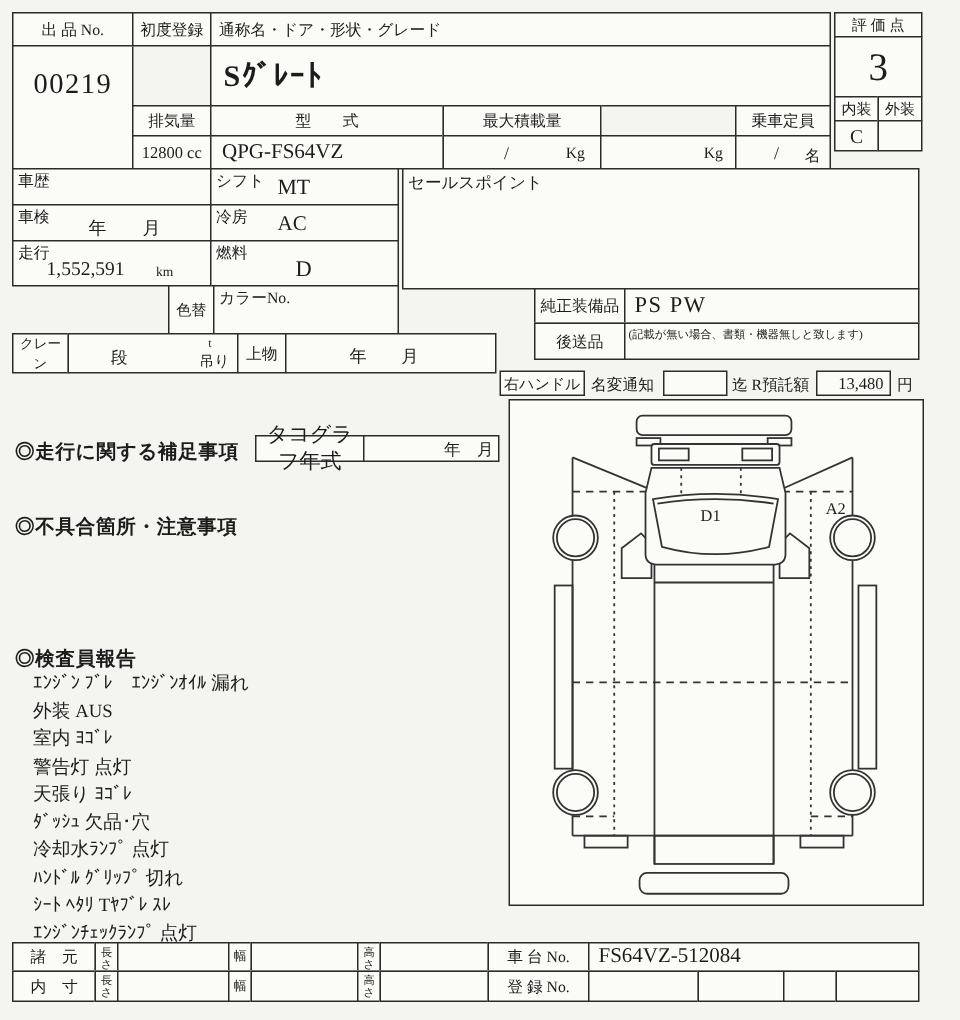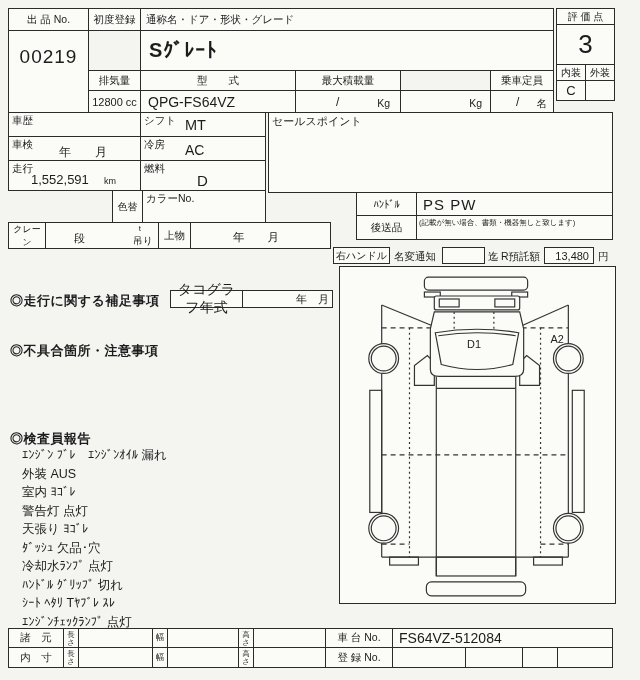--- a/index.html
+++ b/index.html
@@ -1,17 +1,17 @@
 <!DOCTYPE html>
 <html><head>
 <meta charset="utf-8">
 <style>
   html,body{margin:0;padding:0;background:#e9e9e6;}
   .sheet{position:relative;width:640px;height:680px;background:#f4f4f1;
-         font-family:Liberation Sans, sans-serif;color:#1c1c1c;overflow:hidden;}
+         font-family:Liberation Serif, serif;color:#1c1c1c;overflow:hidden;}
   .cell{position:absolute;box-sizing:border-box;border:1px solid #2b2b2b;background:#fbfbf8;}
   .cc{display:flex;align-items:center;justify-content:center;text-align:center;}
   .cr{display:flex;align-items:center;justify-content:flex-end;}
   .clft{display:flex;align-items:center;justify-content:flex-start;}
   .hdr{font-size:10.5px;}
   .txt{position:absolute;white-space:nowrap;}
   .cl{position:absolute;top:1px;left:3px;font-size:10.5px;white-space:nowrap;}
   .heading{position:absolute;font-size:13px;font-weight:700;letter-spacing:0.5px;white-space:nowrap;}
   .vlbl{font-size:7.5px;line-height:8px;text-align:center;padding-top:2px;}
   .report{position:absolute;left:22px;top:446px;width:310px;}
@@ -95,21 +95,21 @@
     <span class="txt" style="right:5px;top:11px;font-size:10px">吊り</span>
   </div>
   <div class="cell cc" style="left:158px;top:222px;width:33px;height:27px;font-size:10.5px">上物</div>
   <div class="cell" style="left:190px;top:222px;width:141px;height:27px">
     <span class="txt" style="left:42px;top:7px;font-size:11.5px">年　　月</span>
   </div>
 
   <div class="cell" style="left:268px;top:112px;width:345px;height:81px">
     <span class="cl" style="font-size:11px">セールスポイント</span>
   </div>
-  <div class="cell cc" style="left:356px;top:192px;width:61px;height:24px;font-size:10.5px">ﾊﾝﾄﾞﾙ</div>
+  <div class="cell cc" style="left:356px;top:192px;width:61px;height:24px;font-size:10.5px">純正装備品</div>
   <div class="cell clft" style="left:416px;top:192px;width:197px;height:24px;font-size:15px;padding-left:6px;letter-spacing:1px">PS PW</div>
   <div class="cell cc" style="left:356px;top:215px;width:61px;height:25px;font-size:10.5px">後送品</div>
   <div class="cell" style="left:416px;top:215px;width:197px;height:25px">
     <span class="txt" style="left:2px;top:2px;font-size:7.5px">(記載が無い場合、書類・機器無しと致します)</span>
   </div>
 
   <div class="cell cc" style="left:333px;top:247px;width:57px;height:17px;font-size:10px">右ハンドル</div>
   <span class="txt" style="left:394px;top:250px;font-size:10.5px">名変通知</span>
   <div class="cell" style="left:442px;top:247px;width:43px;height:17px"></div>
   <span class="txt" style="left:488px;top:250px;font-size:10.5px">迄</span>

